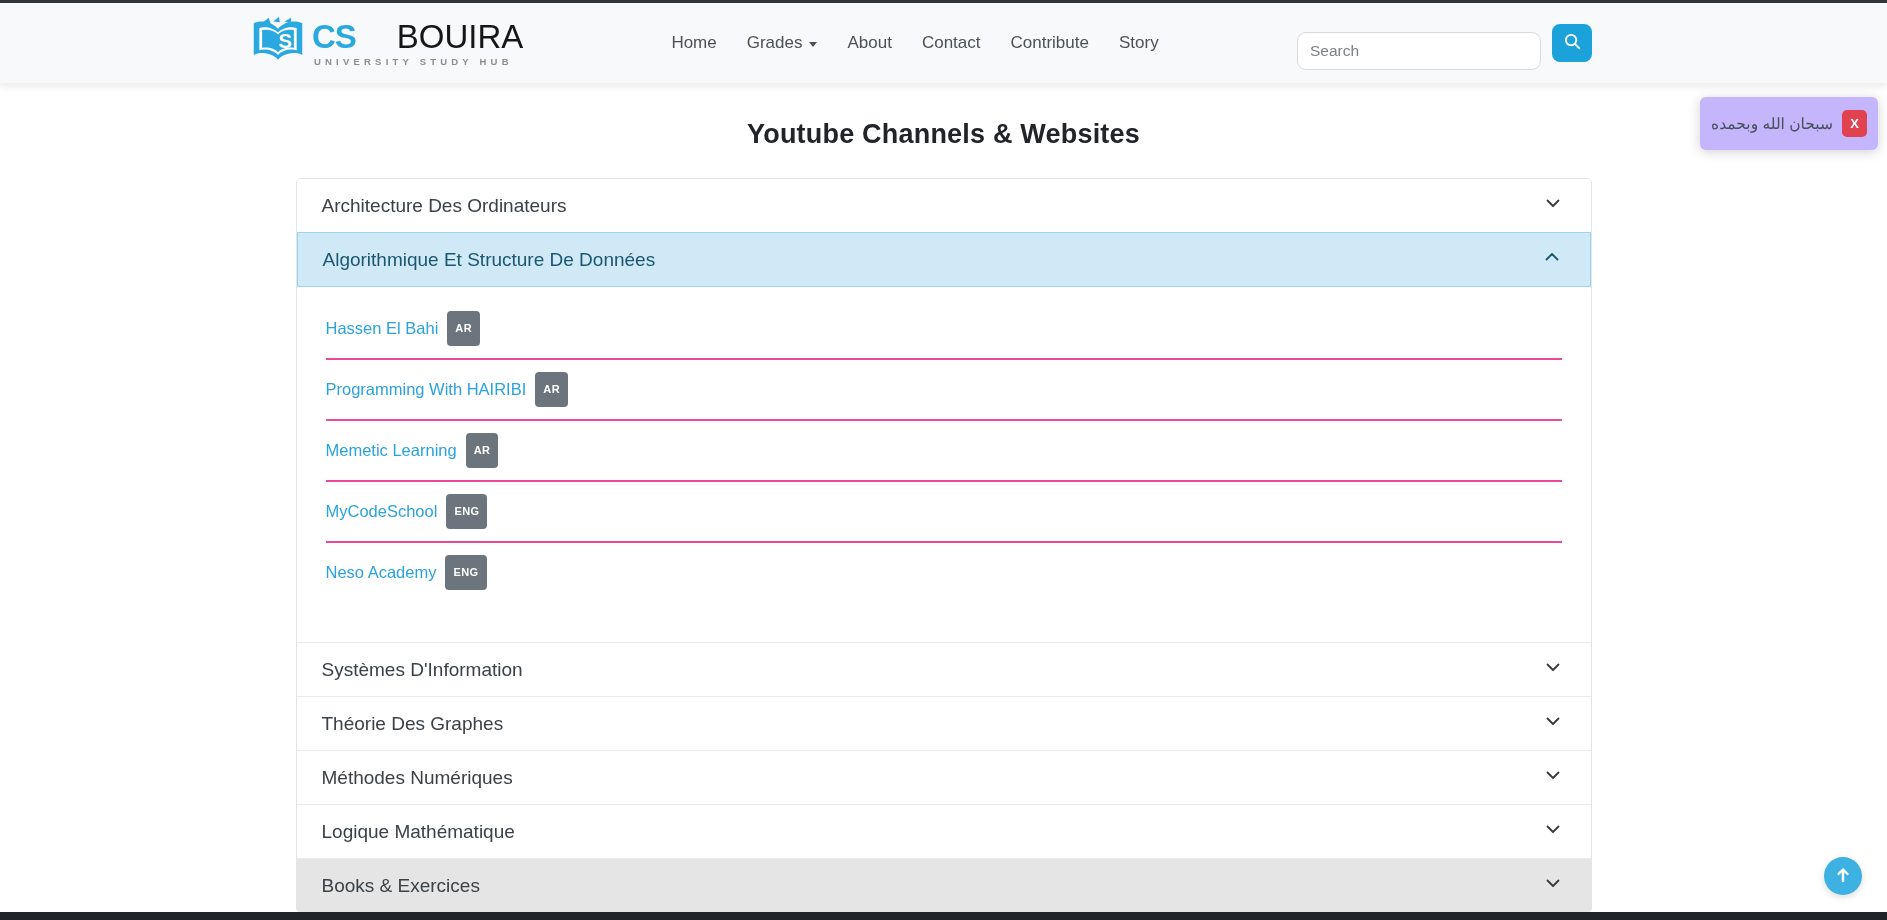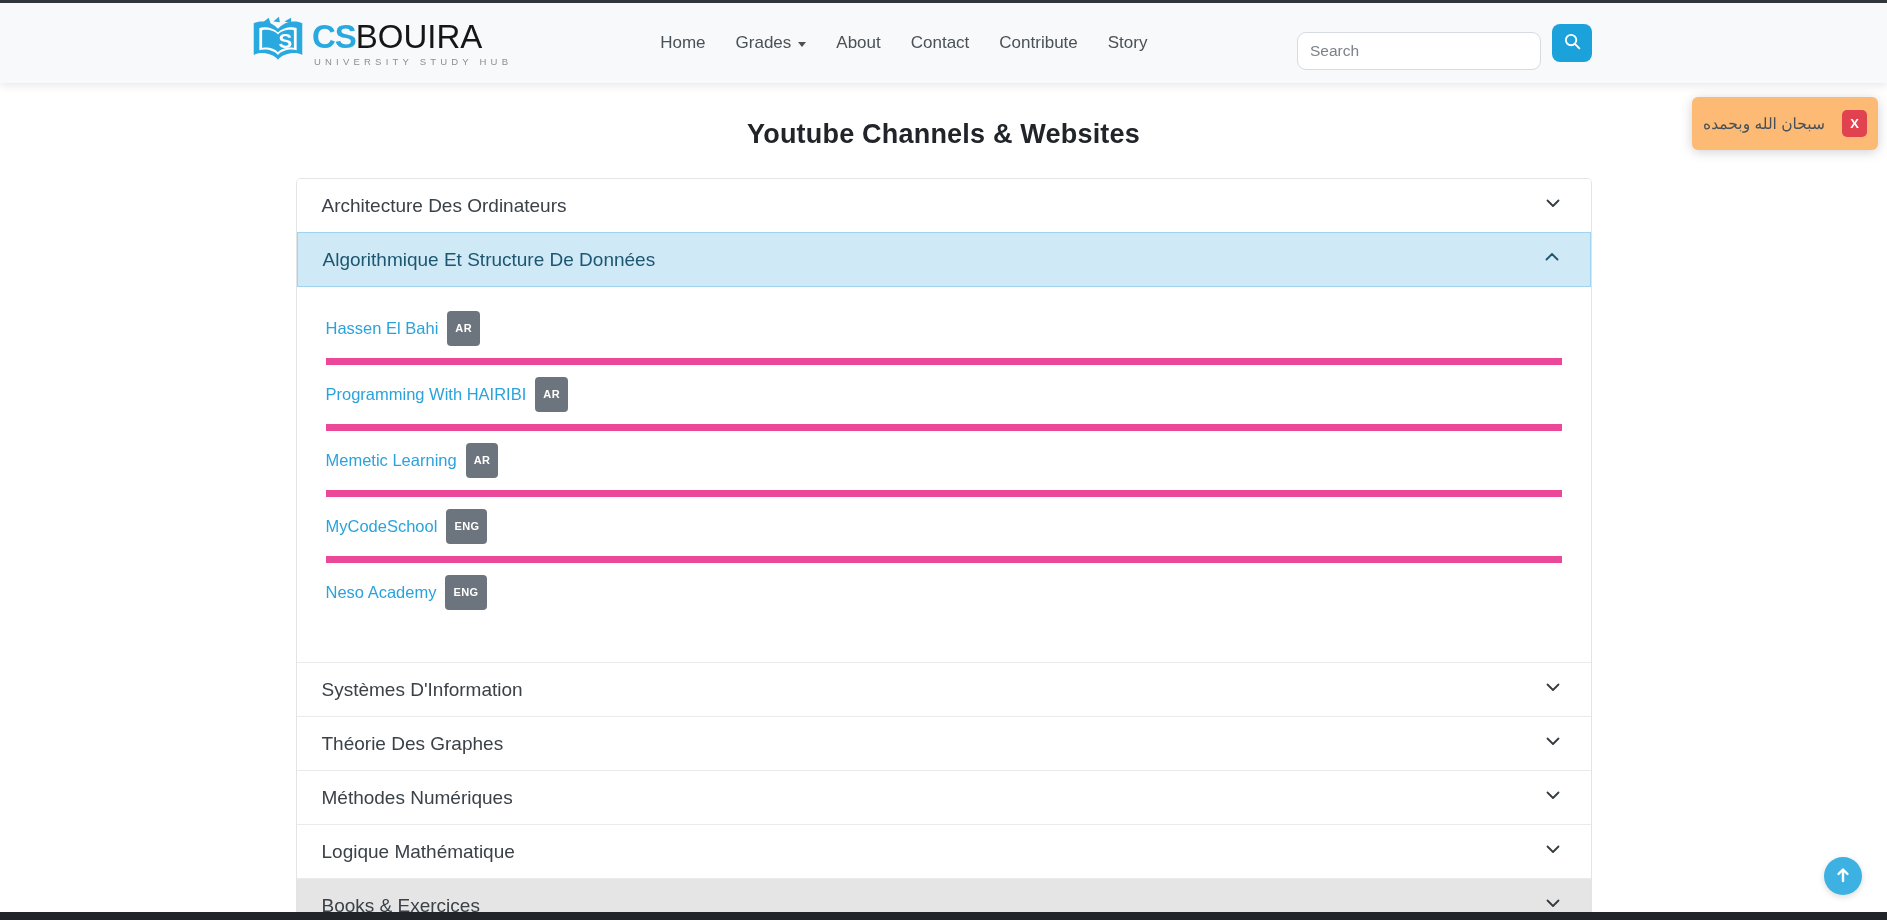--- a/index.html
+++ b/index.html
@@ -27,24 +27,24 @@
     align-items:center;
     padding:0 295px 0 250px;
     box-shadow:0 3px 8px rgba(0,0,0,.09);
     position:relative;
     z-index:5;
   }
   .brand{display:flex;align-items:center;gap:6px;cursor:pointer;}
   .brand-text{display:flex;flex-direction:column;line-height:1;}
   .brand-row{display:flex;align-items:baseline;}
   .brand-cs{color:#29a9df;font-weight:800;font-size:33px;letter-spacing:-1px;}
-  .brand-bouira{color:#161616;font-weight:500;font-size:33px;letter-spacing:0px;}
+  .brand-bouira{color:#161616;font-weight:500;font-size:33px;letter-spacing:0px;margin-left:41px;}
   .brand-tagline{
     color:#8a8f94;font-size:9.5px;letter-spacing:4.2px;margin-top:4px;
-    padding-left:2px;font-weight:400;
+    padding-left:2px;font-weight:700;
   }
   .nav-links{display:flex;align-items:center;gap:30px;margin-left:148px;list-style:none;padding:0;}
   .nav-link{
     color:#4a5157;font-size:17px;cursor:pointer;white-space:nowrap;
     display:flex;align-items:center;
   }
   .caret-down{
     display:inline-block;width:0;height:0;margin-left:7px;margin-top:3px;
     border-left:4.5px solid transparent;border-right:4.5px solid transparent;
     border-top:5px solid #4a5157;
@@ -61,24 +61,24 @@
   .search-input::placeholder{color:#7b8289;}
   .search-btn{
     width:40px;height:38px;margin-left:11px;border:none;cursor:pointer;
     background:#1ba2db;border-radius:8px;
     display:flex;align-items:center;justify-content:center;
   }
 
   
   .toast{
     position:absolute;top:97px;right:9px;
-    background:#fdba74;border-radius:6px;
+    background:#c4b5fd;border-radius:6px;
     box-shadow:0 2px 12px rgba(0,0,0,.18);
     padding:13px 11px;
-    display:flex;align-items:center;gap:17px;
+    display:flex;align-items:center;gap:9px;
     z-index:10;
   }
   .toast-message{color:#46505a;font-size:15.5px;white-space:nowrap;}
   .toast-close{
     width:25px;height:27px;border:none;border-radius:5px;cursor:pointer;
     background:#e0424f;color:#ffffff;font-size:13px;font-weight:bold;
     display:flex;align-items:center;justify-content:center;
     font-family:"Liberation Sans", sans-serif;
   }
 
@@ -102,21 +102,21 @@
     background:#cfe9f6;
     border:1px solid #9fd4ec;
     color:#1d5670;
   }
   .acc-header.gray{background:#e5e5e5;}
   .chev{flex:0 0 auto;margin-right:4px;}
 
   .acc-body{padding:12px 29px 40px 29px;background:#fff;}
   .channel-row{
     display:flex;align-items:center;gap:9px;
-    padding:12px 0;border-bottom:7px solid #ec4899;
+    padding:12px 0;border-bottom:2px solid #ec4899;
   }
   .channel-row:last-child{border-bottom:none;}
   .channel-link{color:#2aa3dc;font-size:16.5px;cursor:pointer;text-decoration:none;}
   .lang-badge{
     background:#6c757d;color:#fff;font-size:11px;font-weight:bold;
     padding:12px 8px;border-radius:4px;letter-spacing:.4px;line-height:1;
   }
 
   
   .scroll-top{

